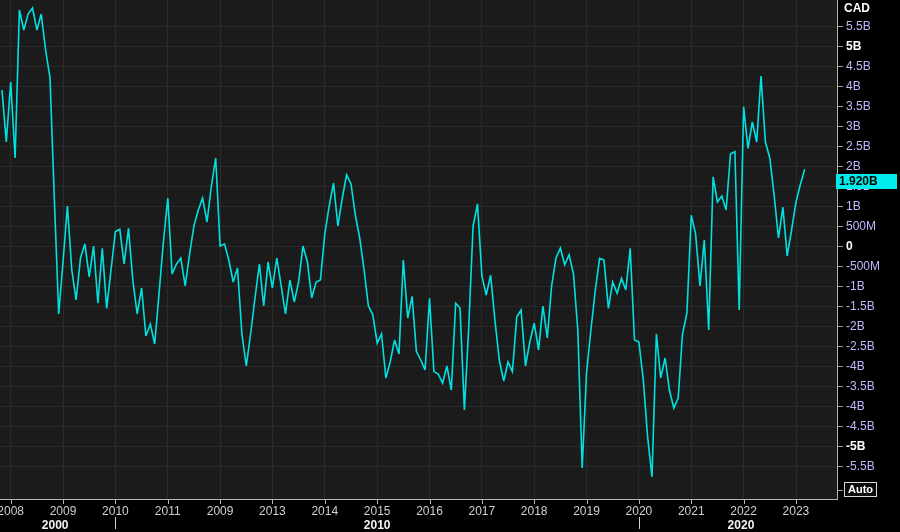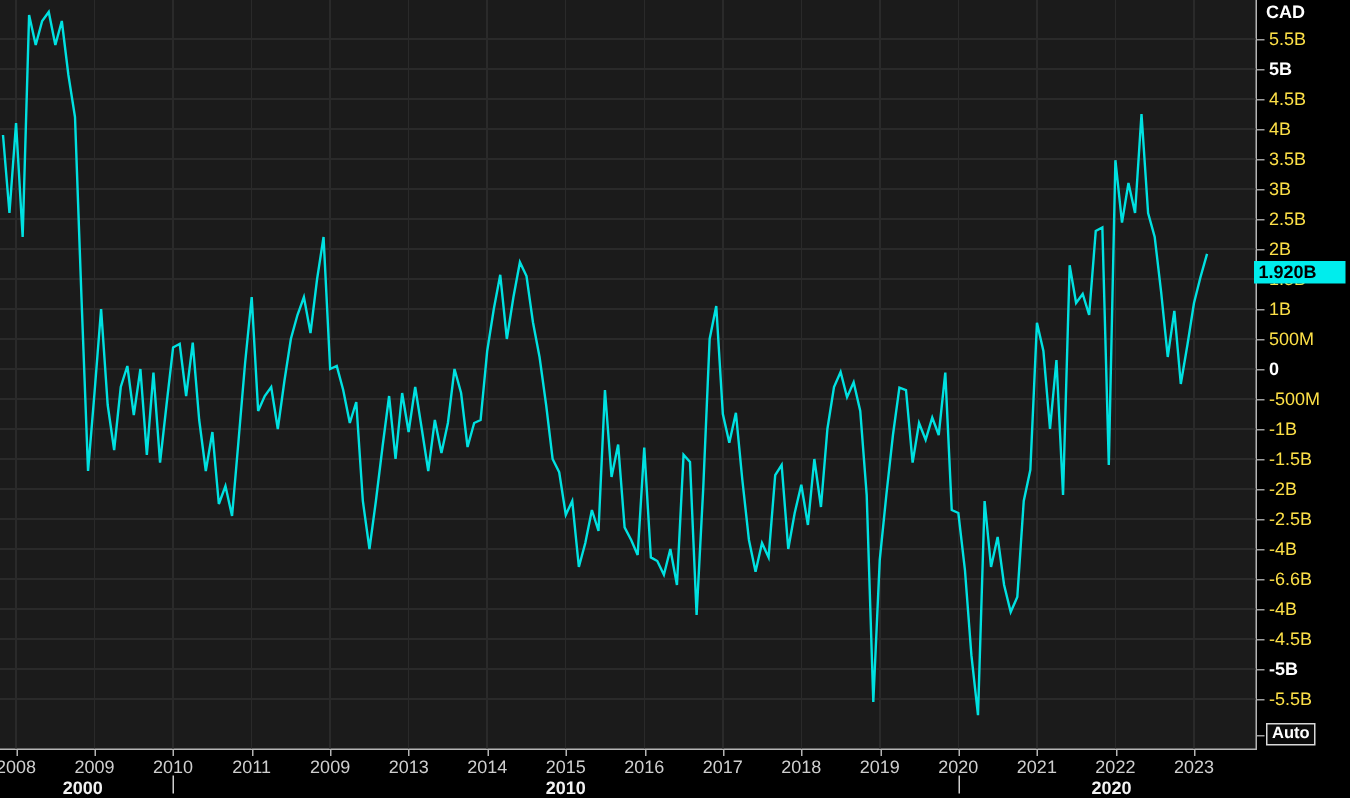--- a/index.html
+++ b/index.html
@@ -5,21 +5,21 @@
   html,body{margin:0;padding:0;background:#000;}
   #stage{position:relative;width:900px;height:532px;background:#000;overflow:hidden;
          font-family:"Liberation Sans","DejaVu Sans",sans-serif;}
   
   #plot{position:absolute;left:0;top:0;width:837px;height:499px;background:#1b1b1b;
         border-right:1px solid #b5b5b5;border-bottom:1px solid #b5b5b5;box-sizing:content-box;}
   #plot svg{position:absolute;left:0;top:0;}
   
   #yaxis{position:absolute;left:838px;top:0;width:84px;height:532px;background:#000;}
   .ytick-mark{position:absolute;left:0;width:5px;height:1px;background:#9f9f9f;}
-  .ytick-label{position:absolute;left:8px;height:14px;line-height:14px;font-size:12px;color:#fde047;white-space:nowrap;}
+  .ytick-label{position:absolute;left:8px;height:14px;line-height:14px;font-size:12px;color:#c4b5fd;white-space:nowrap;}
   .ytick-label.bold{color:#fff;font-weight:bold;}
   #cad-label{position:absolute;left:6px;top:1px;font-size:12px;font-weight:bold;color:#fff;}
   #last-badge{position:absolute;left:-2px;top:162px;width:58px;height:15px;line-height:15px;
               background:#00eded;color:#000;font-size:12px;font-weight:bold;padding-left:3px;}
   #auto-tick{position:absolute;left:0;top:490px;width:5px;height:1px;background:#9f9f9f;}
   #auto-btn{position:absolute;left:6px;top:482px;height:13px;line-height:13px;padding:0 3px;
             border:1px solid #d8d8d8;color:#fff;font-size:11px;font-weight:bold;background:#0a0a0a;cursor:pointer;}
   
   #xaxis{position:absolute;left:0;top:500px;width:838px;height:32px;background:#000;}
   .xtick-mark{position:absolute;top:0;width:1px;height:4px;background:#b5b5b5;}
@@ -110,21 +110,21 @@
         <div class="ytick-label" style="top: 279px;">-1B</div>
         <div class="ytick-mark" style="top: 306px;"></div>
         <div class="ytick-label" style="top: 299px;">-1.5B</div>
         <div class="ytick-mark" style="top: 326px;"></div>
         <div class="ytick-label" style="top: 319px;">-2B</div>
         <div class="ytick-mark" style="top: 346px;"></div>
         <div class="ytick-label" style="top: 339px;">-2.5B</div>
         <div class="ytick-mark" style="top: 366px;"></div>
         <div class="ytick-label" style="top: 359px;">-4B</div>
         <div class="ytick-mark" style="top: 386px;"></div>
-        <div class="ytick-label" style="top: 379px;">-6.6B</div>
+        <div class="ytick-label" style="top: 379px;">-3.5B</div>
         <div class="ytick-mark" style="top: 406px;"></div>
         <div class="ytick-label" style="top: 399px;">-4B</div>
         <div class="ytick-mark" style="top: 426px;"></div>
         <div class="ytick-label" style="top: 419px;">-4.5B</div>
         <div class="ytick-mark" style="top: 446px;"></div>
         <div class="ytick-label bold" style="top: 439px;">-5B</div>
         <div class="ytick-mark" style="top: 466px;"></div>
         <div class="ytick-label" style="top: 459px;">-5.5B</div>
       </div>
     <div id="last-badge" style="top: 161.7px; margin-top: 12px;">1.920B</div>

